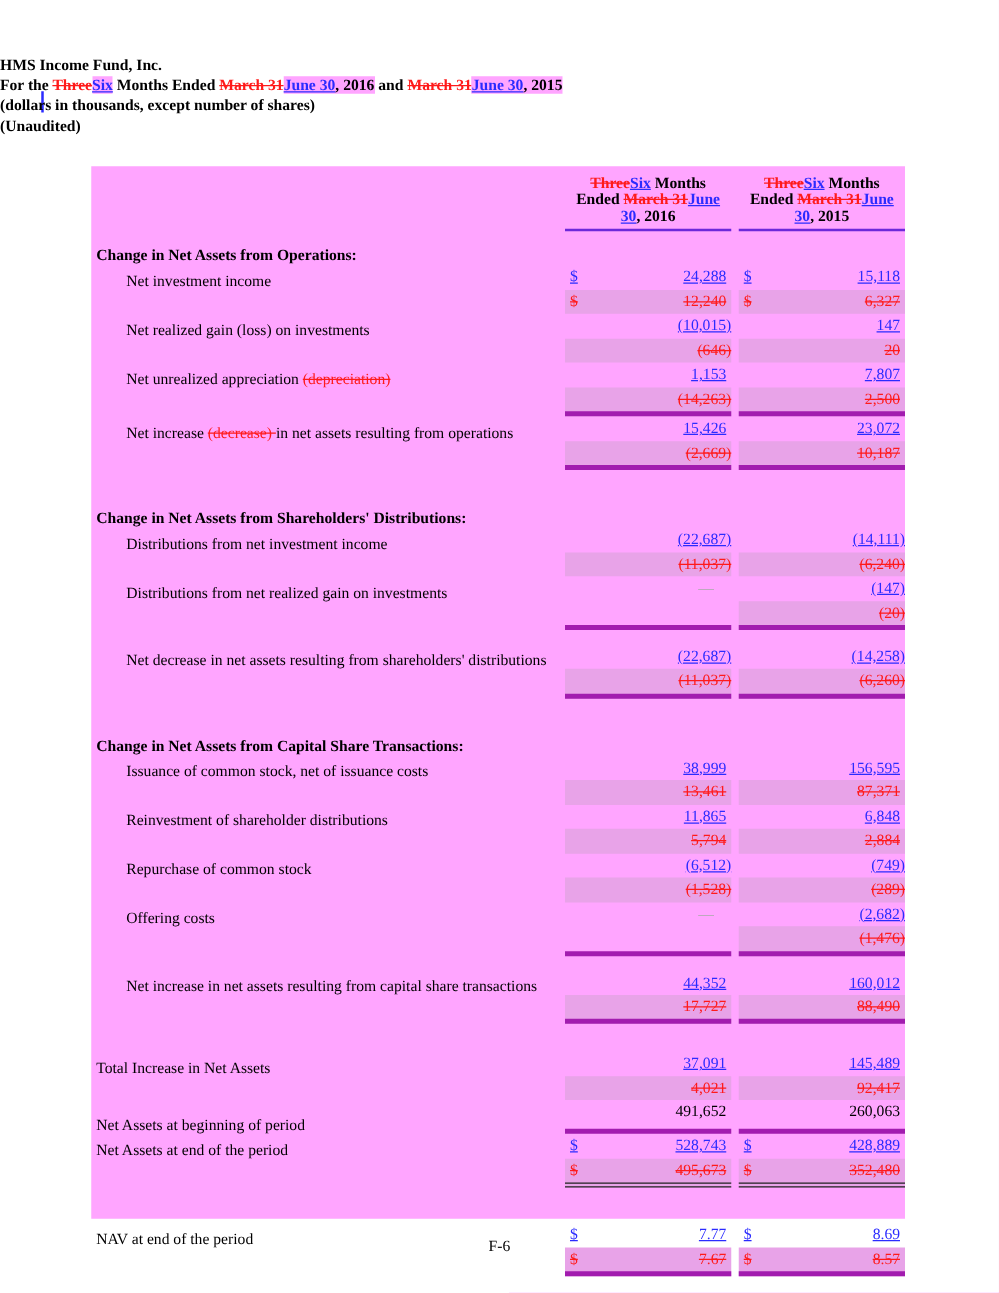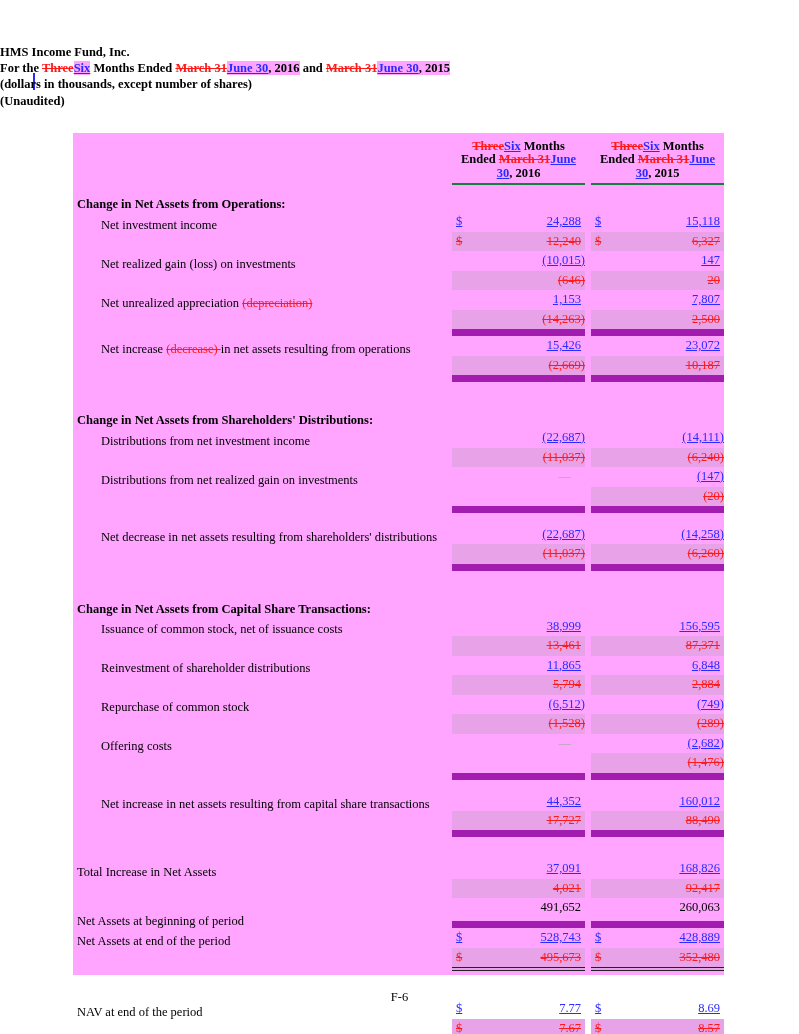--- a/index.html
+++ b/index.html
@@ -9,31 +9,31 @@
   .hl { background: #ffa5ff; }
   .del { color: #ff1a1a; text-decoration: line-through; }
   .ins { color: #2b2bff; text-decoration: underline; }
   .sheet { position: absolute; left: 73px; top: 133px; width: 651px; height: 842px; background: #ffa5ff; }
   table { border-collapse: separate; border-spacing: 0; width: 651px; font-size: 12.5px; table-layout: fixed; }
   td { padding: 0; vertical-align: bottom; }
   col.c-label { width: 379px; }
   col.c-v1 { width: 133px; }
   col.c-gap2 { width: 6px; }
   col.c-v2 { width: 133px; }
-  .colhead { text-align: center; font-weight: bold; line-height: 13.5px; padding-bottom: 3px; border-bottom: 2px solid #15803d; }
+  .colhead { text-align: center; font-weight: bold; line-height: 13.5px; padding-bottom: 3px; border-bottom: 2px solid #6d28d9; }
   .sec { font-weight: bold; height: 19px; padding-left: 4px; }
   .lbl { padding-left: 28px; line-height: 13px; }
   .lbl0 { padding-left: 4px; }
   .row { height: 19.5px; }
   .vcell { position: relative; height: 19.5px; }
   .vcell .cur { position: absolute; left: 4px; top: 2px; }
   .vcell .num { position: absolute; right: 4px; top: 2px; }
   .vcell .num.paren { right: 0px; }
   .shaded { background: #e8a3e8; }
-  .rule-b { border-bottom: 7px solid #a21caf; }
+  .rule-b { border-bottom: 4px solid #a21caf; }
   .rule-bb { border-bottom: 4px double #222; }
   .dash { color: #aaa; }
   .plain { color: #000; }
   .footer { position: absolute; top: 990px; left: 0; width: 799px; text-align: center; font-size: 12.5px; }
 </style>
 </head>
 <body>
 
 <div class="change-bar"></div>
 
@@ -347,21 +347,21 @@
           <td colspan="4"></td>
         </tr>
 
   <tr class="row">
     <td class="lbl lbl0">Total Increase in Net Assets</td>
     <td class="vcell">
             <span class="num ins">37,091</span>
           </td>
     <td></td>
     <td class="vcell">
-            <span class="num ins">168,826</span>
+            <span class="num ins">145,489</span>
           </td>
   </tr>
   <tr class="row">
     <td></td>
     <td class="vcell shaded">
             <span class="num del">4,021</span>
           </td>
     <td></td>
     <td class="vcell shaded">
             <span class="num del">92,417</span>

